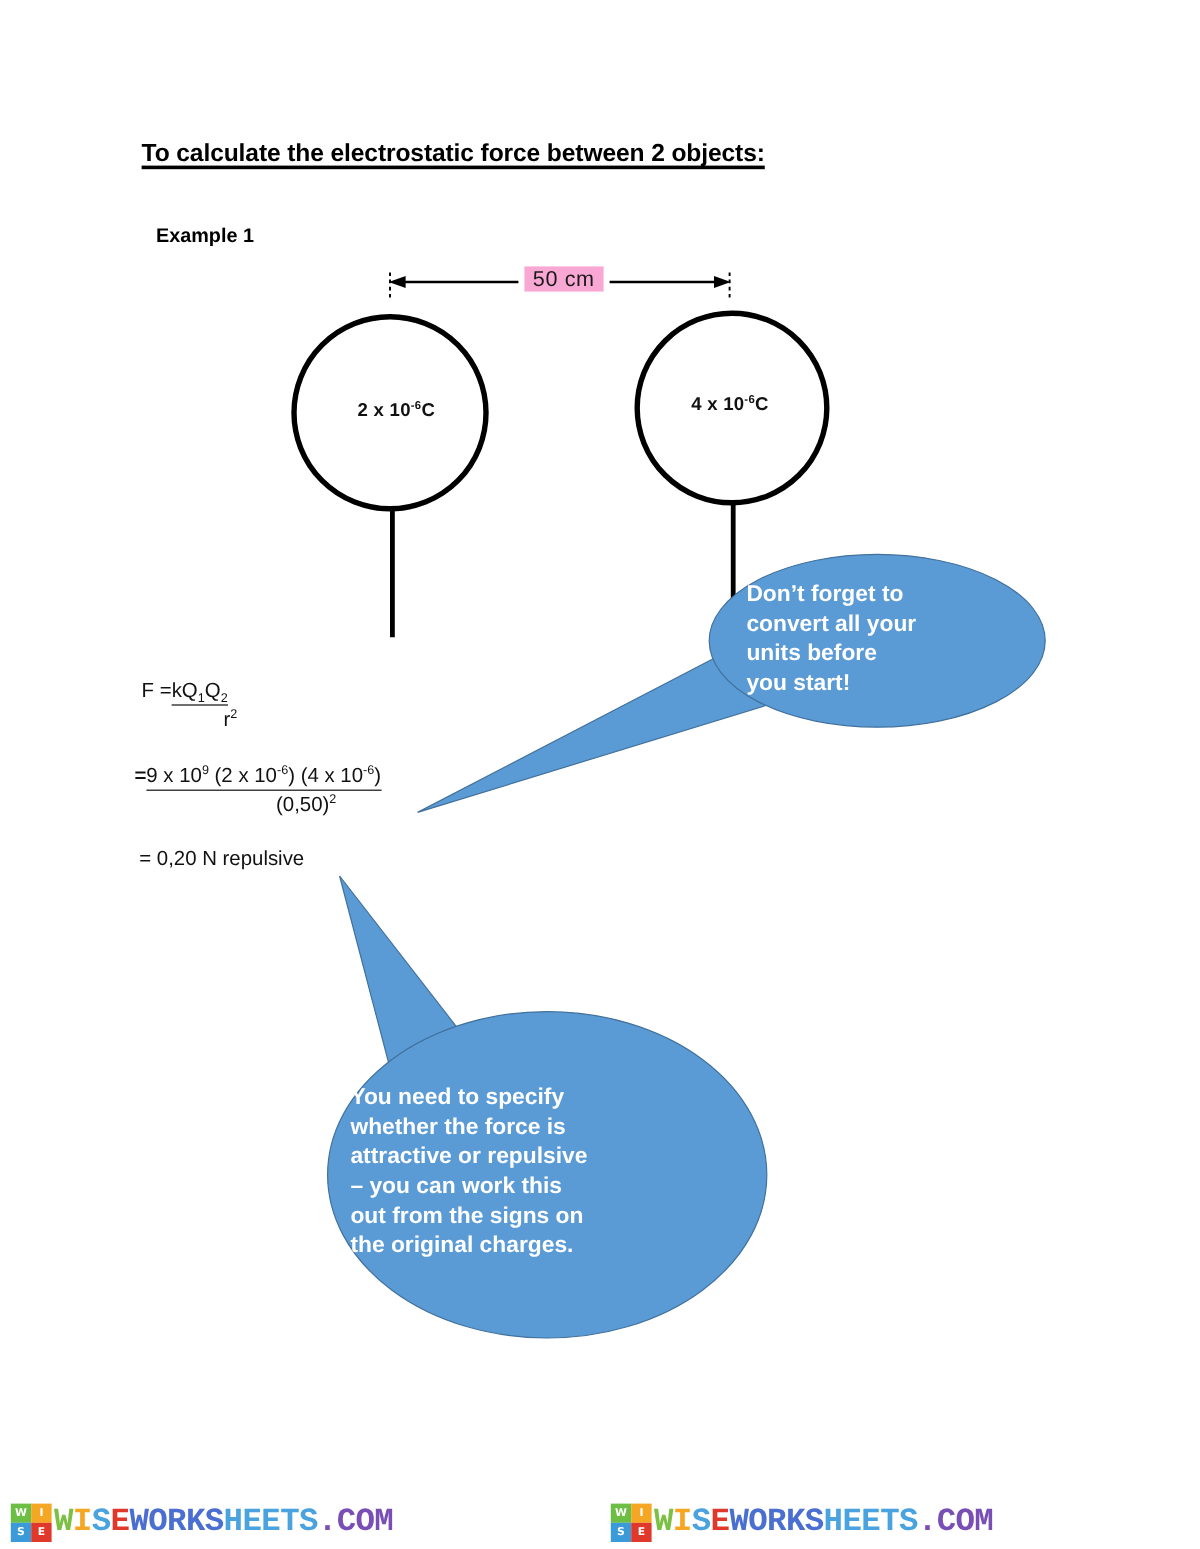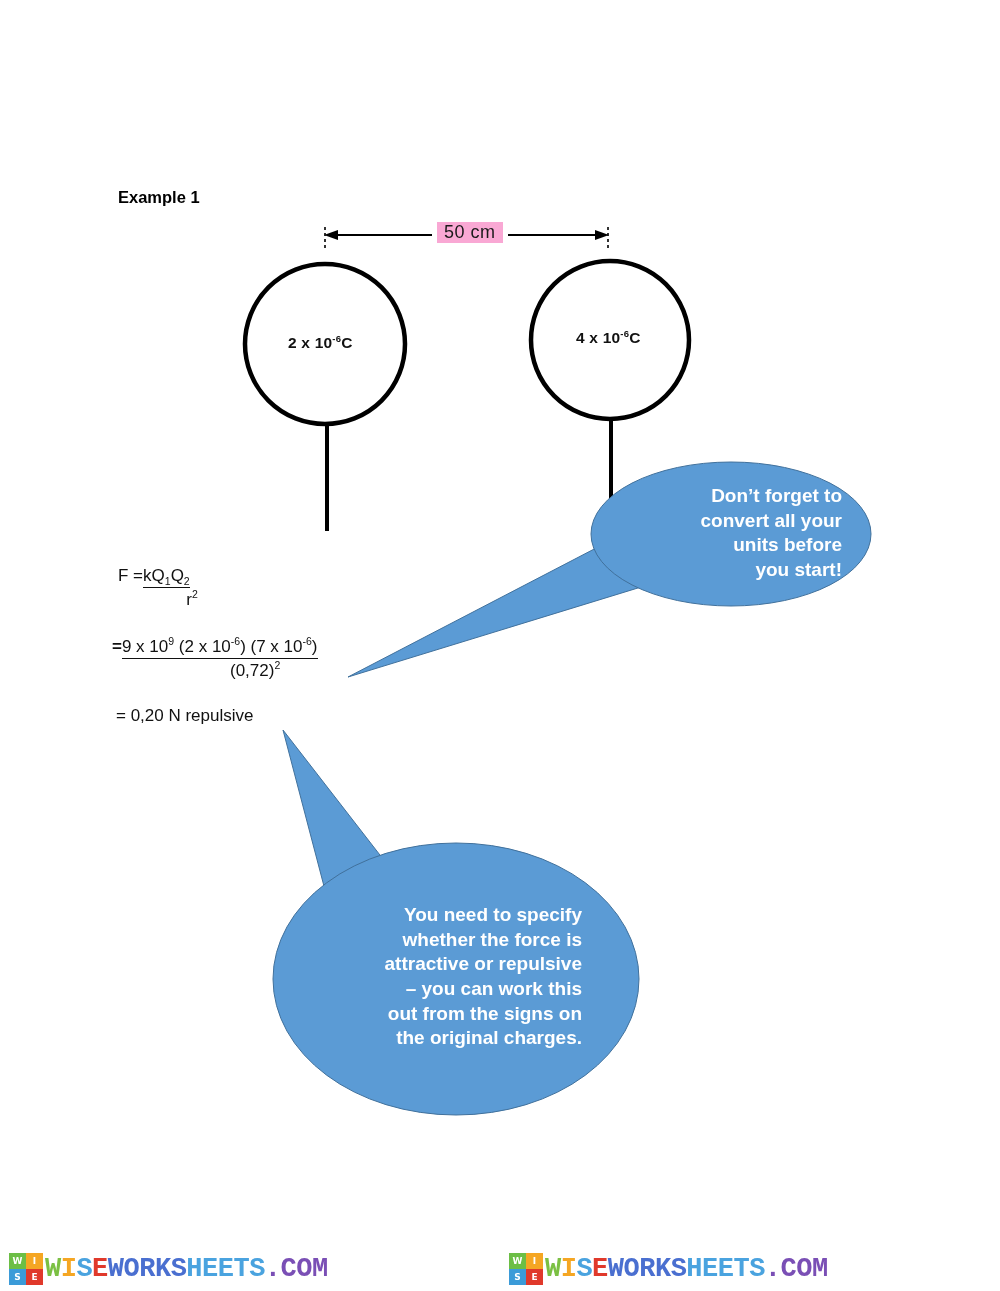--- a/index.html
+++ b/index.html
@@ -28,21 +28,21 @@
     font-size: 20.5px;
     font-weight: bold;
     letter-spacing: -0.1px;
     text-decoration: underline;
     text-underline-offset: 4px;
     text-decoration-thickness: 2.5px;
     white-space: nowrap;
   }
   #example-label {
     position: absolute;
-    left: 118px;
+    left: 130px;
     top: 188px;
     font-size: 16.5px;
     font-weight: bold;
     white-space: nowrap;
   }
 
   
   #diagram {
     position: absolute;
     left: 0;
@@ -59,21 +59,21 @@
     font-weight: bold;
     color: #111111;
     white-space: nowrap;
     letter-spacing: 0.2px;
   }
   .charge-label sup {
     font-size: 9.5px;
     vertical-align: super;
     line-height: 0;
   }
-  #charge-label-1 { left: 288px; top: 334px; }
+  #charge-label-1 { left: 298px; top: 334px; }
   #charge-label-2 { left: 576px; top: 329px; }
 
   #distance-label {
     position: absolute;
     left: 437px;
     top: 222px;
     font-size: 18px;
     color: #1a1a1a;
     background: #f9a8d4;
     padding: 0 7px;
@@ -121,21 +121,21 @@
     margin-top: 2px;
   }
 
   #eq-answer { left: 116px; top: 706px; }
 
   
   .bubble-text {
     position: absolute;
     color: #ffffff;
     font-weight: bold;
-    text-align: right;
+    text-align: left;
     line-height: 1.30;
     white-space: pre-line;
   }
   #bubble-text-top {
     left: 622px;
     top: 484px;
     width: 220px;
     font-size: 19px;
   }
   #bubble-text-bottom {
@@ -188,20 +188,21 @@
     line-height: 1;
     white-space: nowrap;
   }
   .wm-word span { display: inline-block; }
 </style>
 </head>
 <body>
 
 <div id="page">
 
+  <div id="title">To calculate the electrostatic force between 2 objects:</div>
   <div id="example-label">Example 1</div>
 
   <div id="diagram">
     <svg width="1000" height="1291" viewBox="0 0 1000 1291" xmlns="http://www.w3.org/2000/svg">
 
       <g>
         <line x1="325" y1="227" x2="325" y2="248" stroke="#000000" stroke-width="1.6" stroke-dasharray="3 3"></line>
         <line x1="608" y1="227" x2="608" y2="248" stroke="#000000" stroke-width="1.6" stroke-dasharray="3 3"></line>
       </g>
 
@@ -237,23 +238,23 @@
 
   <div class="eq" id="eq-formula">
     <span class="row1">
       <span class="lead">F = </span><span class="num"><span>kQ</span><sub>1</sub><span>Q</span><sub>2</sub></span>
     </span>
     <span class="den"><span>r</span><sup>2</sup></span>
   </div>
 
   <div class="eq" id="eq-substitute">
     <span>
-      <span class="lead">= </span><span class="num"><span>9 x 10</span><sup>9</sup><span> (2 x 10</span><sup>-6</sup><span>) (7 x 10</span><sup>-6</sup><span>)</span></span>
+      <span class="lead">= </span><span class="num"><span>9 x 10</span><sup>9</sup><span> (2 x 10</span><sup>-6</sup><span>) (4 x 10</span><sup>-6</sup><span>)</span></span>
     </span>
-    <span class="den"><span>(0,72)</span><sup>2</sup></span>
+    <span class="den"><span>(0,50)</span><sup>2</sup></span>
   </div>
 
   <div class="eq" id="eq-answer">=  0,20 N repulsive</div>
 
   <div class="bubble-text" id="bubble-text-top">Don’t forget to
 convert all your
 units before
 you start!</div>
   <div class="bubble-text" id="bubble-text-bottom">You need to specify
 whether the force is

